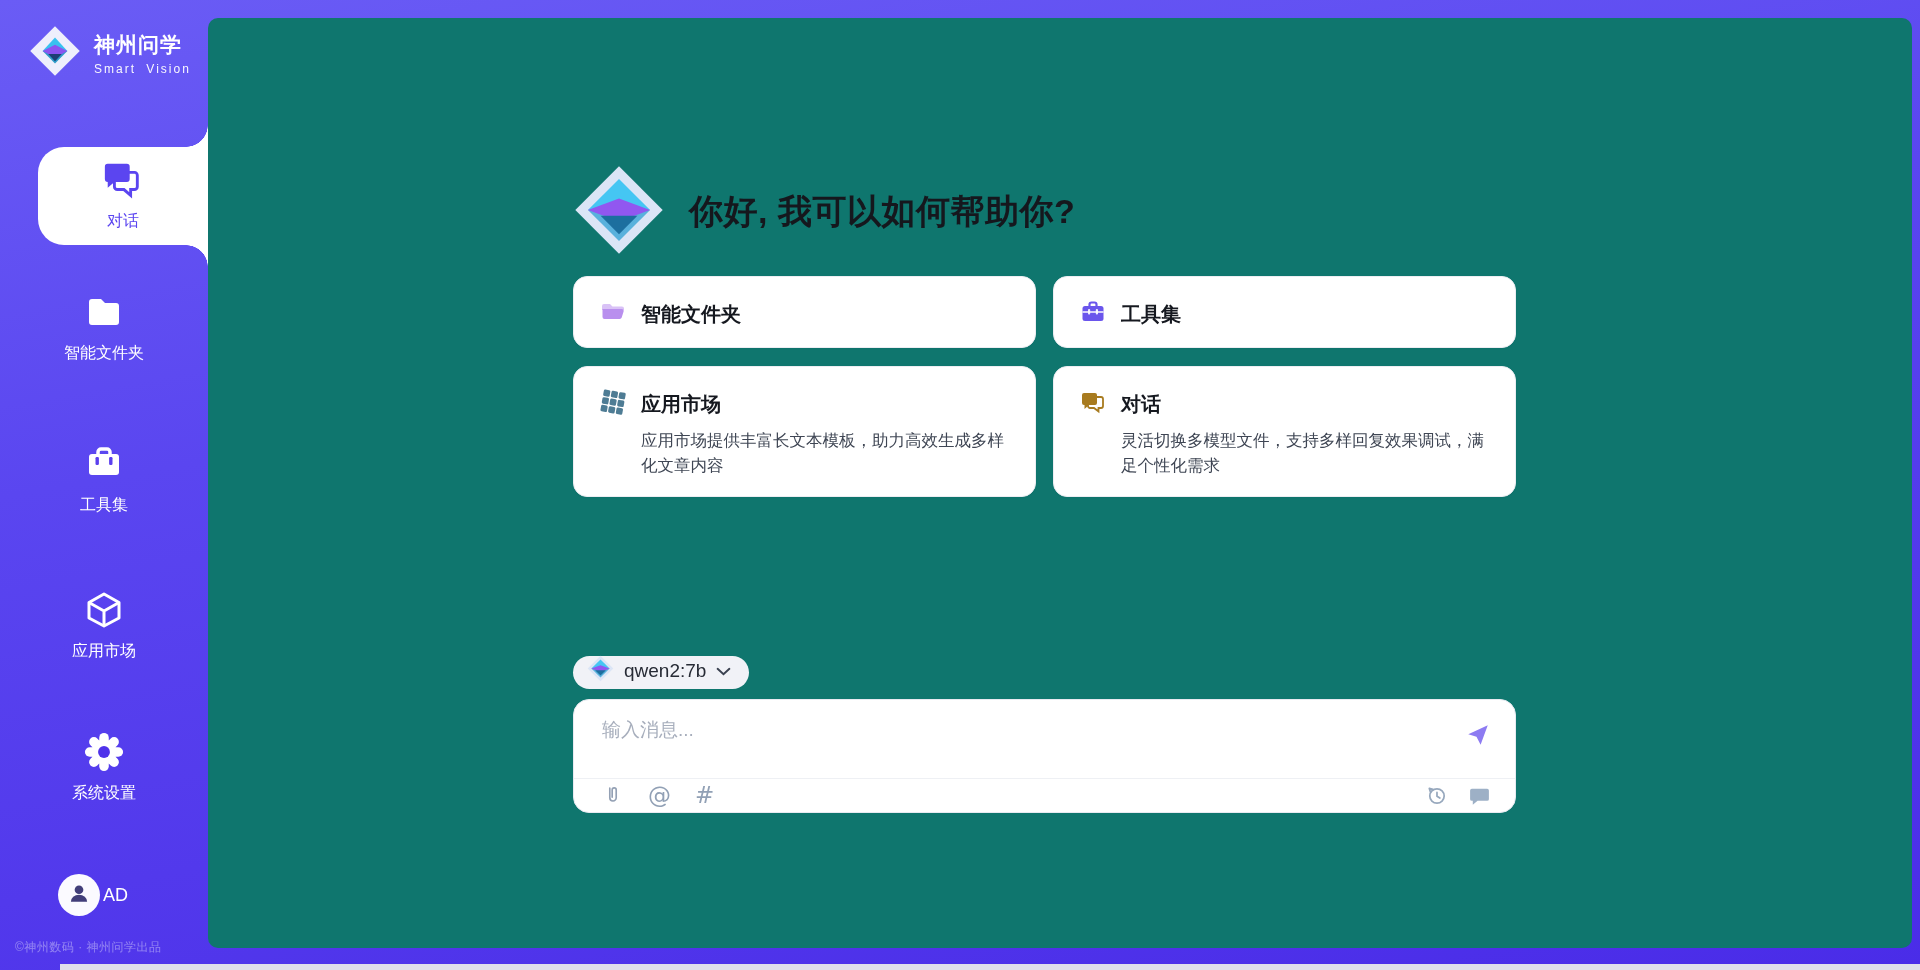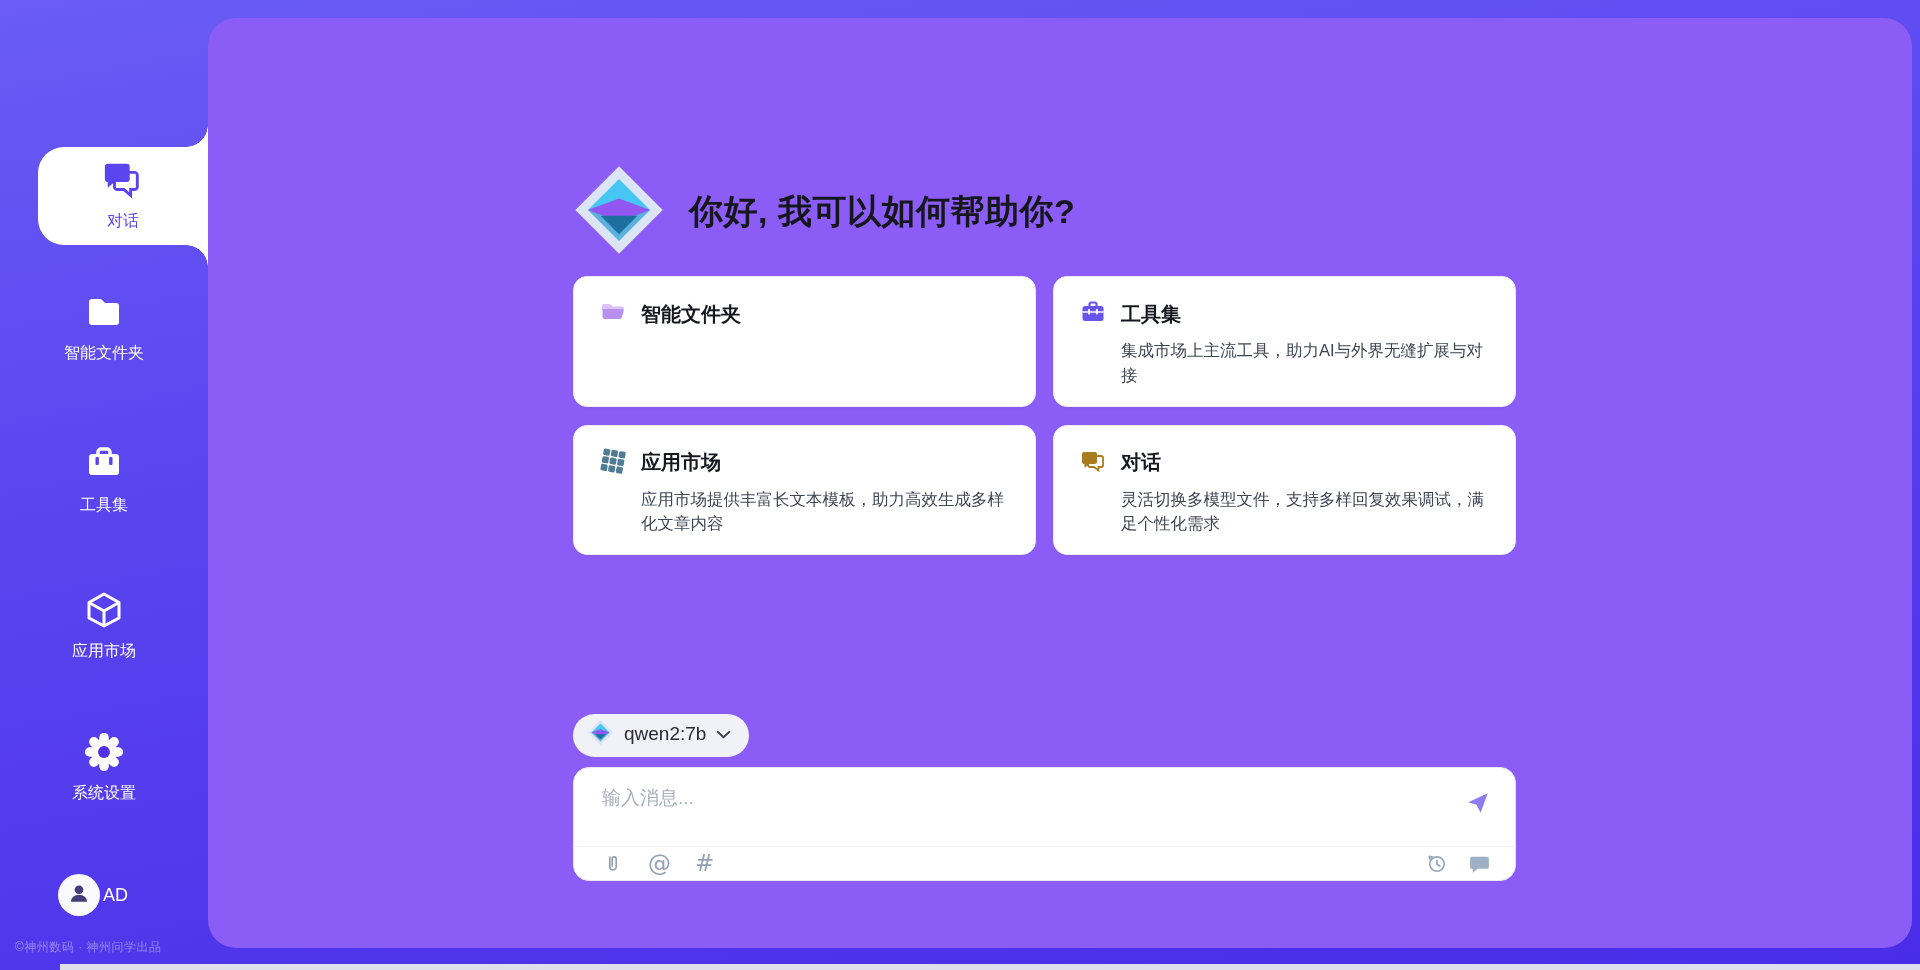--- a/index.html
+++ b/index.html
@@ -2,21 +2,21 @@
 <html><head>
 <meta charset="utf-8">
 <style>
   * { margin:0; padding:0; box-sizing:border-box; }
   html,body { width:1920px; height:970px; overflow:hidden; }
   body { font-family:"Liberation Sans","DejaVu Sans",sans-serif; position:relative;
          background:linear-gradient(170deg,#6a5cf5 0%,#5a46f0 38%,#4a2ce8 100%); }
 
   
   .main-panel { position:absolute; left:208px; top:18px; right:8px; bottom:22px;
-                background:#8b5cf6; border-radius:28px; overflow:hidden; }
+                background:#0f766e; border-radius:10px; overflow:hidden; }
   .bottom-scrollbar { position:absolute; left:60px; right:0; bottom:0; height:6px;
                 background:#dfdfeb; }
 
   
   .sidebar { position:absolute; left:0; top:0; width:208px; height:970px; }
   .brand { position:absolute; left:28px; top:24px; display:flex; align-items:center; gap:12px; }
   .brand-text { color:#fff; }
   .brand-name { font-size:21px; font-weight:bold; letter-spacing:1px; }
   .brand-tagline { font-size:12px; letter-spacing:2px; word-spacing:5px; margin-top:3px; opacity:.95; }
 
@@ -50,21 +50,21 @@
 
   .cards-grid { margin-top:16px; display:grid; grid-template-columns:463px 463px; gap:18px 17px; }
   .feature-card { background:#fff; border:1px solid #ecedf2; border-radius:14px;
                   padding:22px 26px 18px 26px; cursor:pointer;
                   box-shadow:0 1px 2px rgba(25,25,60,.03); }
   .card-head { display:flex; align-items:center; gap:15px; }
   .card-title { font-size:20px; font-weight:bold; color:#15181f; }
   .card-desc { margin:9px 0 0 41px; font-size:16.5px; line-height:1.5; color:#3f4654; }
 
   .model-pill { margin-top:159px; display:inline-flex; align-items:center; gap:10px;
-                height:43px; border-radius:22px; background:#f1f2f7; padding:0 18px 3px 14px;
+                height:33px; border-radius:22px; background:#f1f2f7; padding:0 18px 3px 14px;
                 cursor:pointer; }
   .model-name { font-size:19px; color:#272b35; }
 
   .composer { margin-top:10px; position:relative; width:943px; height:114px;
               border:1.5px solid #e8eaf1; border-radius:16px; background:#fff; }
   .composer textarea { position:absolute; left:28px; top:17px; right:70px; height:52px;
               border:none; outline:none; resize:none; background:transparent;
               font-family:"Liberation Sans","DejaVu Sans",sans-serif;
               font-size:19px; color:#333a46; }
   .composer textarea::placeholder { color:#a7aebc; }
@@ -117,21 +117,20 @@
             <svg width="26" height="26" viewBox="0 0 26 26">
               <path d="M9.5 7 V5.5 a2 2 0 0 1 2-2 h3 a2 2 0 0 1 2 2 V7" fill="none" stroke="#6a55ec" stroke-width="2.2"></path>
               <rect x="2.5" y="7" width="21" height="15" rx="2.5" fill="#6a55ec"></rect>
               <rect x="2.5" y="12.2" width="21" height="1.6" fill="#fff" opacity=".9"></rect>
               <rect x="8" y="10" width="2.2" height="5.5" rx=".9" fill="#fff" opacity=".9"></rect>
               <rect x="15.8" y="10" width="2.2" height="5.5" rx=".9" fill="#fff" opacity=".9"></rect>
             </svg>
           </span>
           <span class="card-title">工具集</span>
         </div>
-        <p class="card-desc">集成市场上主流工具，助力AI与外界无缝扩展与对接</p>
       </div>
 
       <div class="feature-card">
         <div class="card-head">
           <span>
             <svg width="26" height="26" viewBox="0 0 26 26" fill="#4e7c94">
               <g transform="rotate(10 13 13)">
                 <rect x="2" y="2" width="6.6" height="6.6" rx="1.4"></rect>
                   <rect x="9.8" y="2" width="6.6" height="6.6" rx="1.4"></rect>
                   <rect x="17.6" y="2" width="6.6" height="6.6" rx="1.4"></rect>
@@ -214,20 +213,35 @@
           </span>
         </div>
       </div>
     </div>
 
   </div>
 </div>
 
 <div class="sidebar">
 
+  <div class="brand">
+    <span>
+      <svg width="54" height="54" viewBox="0 0 48 48">
+        <polygon points="24,2 46,24 24,46 2,24" fill="#f4f6fc" opacity=".96"></polygon>
+        <polygon points="24,12 35,24 13,24" fill="#38c2ef"></polygon>
+        <polygon points="13,24 35,24 24,35" fill="#2e9cc9"></polygon>
+        <polygon points="13,24 24,18.5 35,24 24,30" fill="#8a55f0"></polygon>
+        <polygon points="18,26.6 30,26.6 24,33" fill="#1d3f74"></polygon>
+      </svg>
+    </span>
+    <div class="brand-text">
+      <div class="brand-name">神州问学</div>
+      <div class="brand-tagline">Smart Vision</div>
+    </div>
+  </div>
 
   <div class="nav-tab"></div>
   <div class="fillet fillet-top"></div>
   <div class="fillet fillet-bottom"></div>
 
   <div class="nav-item active pos-chat">
     <div class="icon-box">
       <svg width="42" height="42" viewBox="0 0 44 44">
         <path d="M16 14 h18 a3 3 0 0 1 3 3 v12 a3 3 0 0 1 -3 3 h-4 v6 l-7 -6 h-7 a3 3 0 0 1 -3 -3 v-12 a3 3 0 0 1 3 -3 z" fill="none" stroke="#5b45f0" stroke-width="3"></path>
         <path d="M6 5 h20 a3 3 0 0 1 3 3 v13 a3 3 0 0 1 -3 3 H13 l-7 6 v-6 a3 3 0 0 1 -3 -3 V8 a3 3 0 0 1 3 -3 z" fill="#5b45f0"></path>

